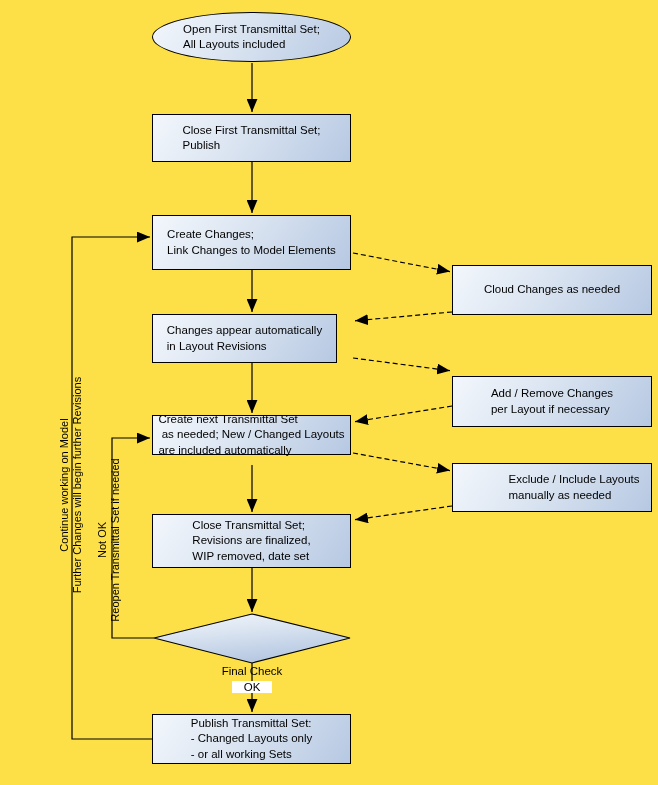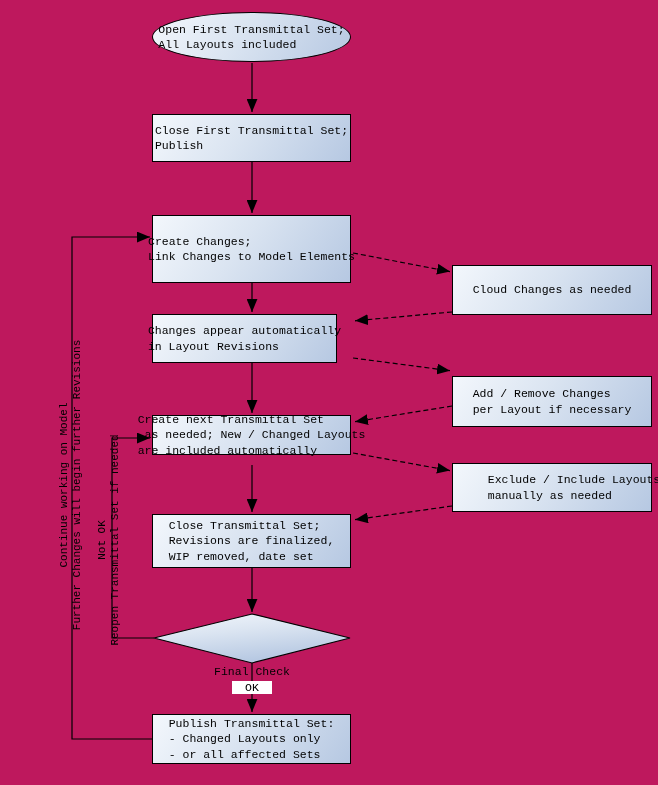--- a/index.html
+++ b/index.html
@@ -1,21 +1,21 @@
 <!DOCTYPE html>
 <html><head>
 <meta charset="utf-8">
 <style>
   html, body { margin: 0; padding: 0; background: #ffffff; }
   .canvas {
     position: relative;
     width: 658px;
     height: 785px;
-    background: #be185d;
-    font-family: Liberation Mono, monospace;
+    background: #fde047;
+    font-family: Liberation Sans, sans-serif;
     color: #000;
     overflow: hidden;
   }
   svg.edges { position: absolute; left: 0; top: 0; }
   .node {
     position: absolute;
     box-sizing: border-box;
     border: 1px solid #000;
     background: linear-gradient(125deg, #f3f7fc 0%, #dae4f1 45%, #b6c8e2 100%);
     display: flex;
@@ -99,21 +99,21 @@
   <div class="node ellipse" style="left:152px; top:12px; width:199px; height:50px;">
     <div class="txt">Open First Transmittal Set;
 All Layouts included</div>
   </div>
 
   <div class="node" style="left:152px; top:114px; width:199px; height:48px;">
     <div class="txt">Close First Transmittal Set;
 Publish</div>
   </div>
 
-  <div class="node" style="left:152px; top:215px; width:199px; height:68px;">
+  <div class="node" style="left:152px; top:215px; width:199px; height:55px;">
     <div class="txt">Create Changes;
 Link Changes to Model Elements</div>
   </div>
 
   <div class="node" style="left:152px; top:314px; width:185px; height:49px;">
     <div class="txt">Changes appear automatically
 in Layout Revisions</div>
   </div>
 
   <div class="node" style="left:152px; top:415px; width:199px; height:40px;">
@@ -124,21 +124,21 @@
 
   <div class="node" style="left:152px; top:514px; width:199px; height:54px;">
     <div class="txt">Close Transmittal Set;
 Revisions are finalized,
 WIP removed, date set</div>
   </div>
 
   <div class="node" style="left:152px; top:714px; width:199px; height:50px;">
     <div class="txt">Publish Transmittal Set:
 - Changed Layouts only
-- or all affected Sets</div>
+- or all working Sets</div>
   </div>
 
   <div class="node" style="left:452px; top:265px; width:200px; height:50px;">
     <div class="txt">Cloud Changes as needed</div>
   </div>
 
   <div class="node" style="left:452px; top:364px; width:200px; height:51px;margin-top:12px;">
     <div class="txt">Add / Remove Changes
 per Layout if necessary</div>
   </div>

